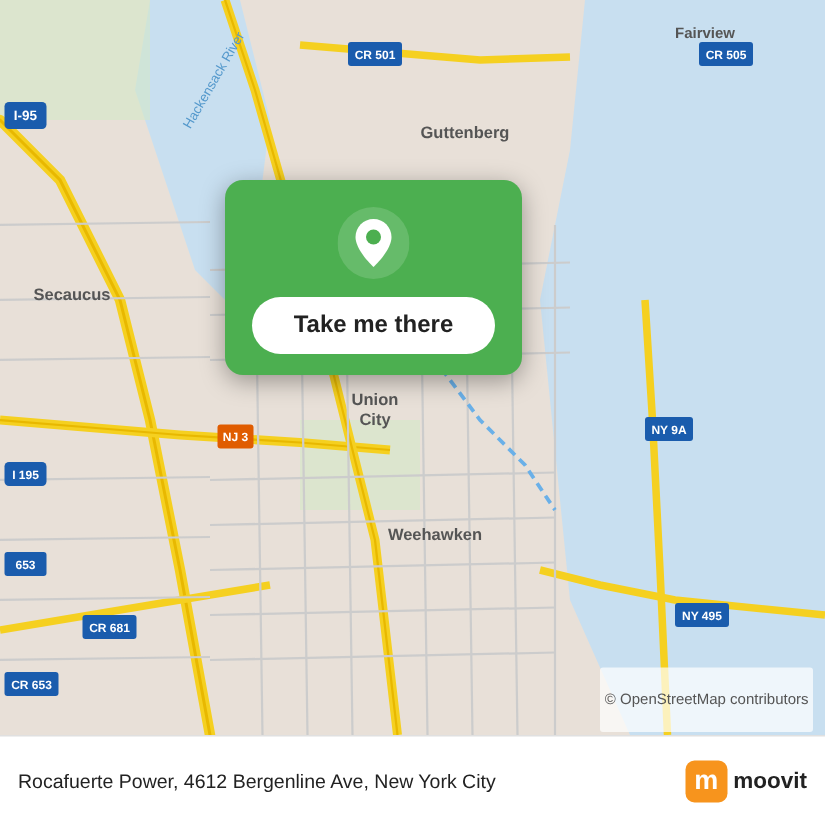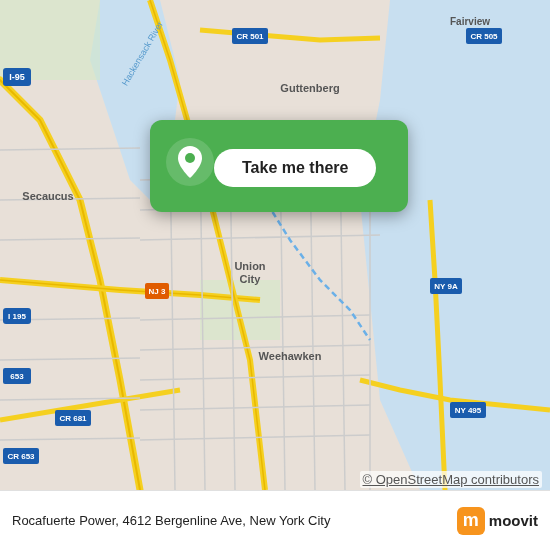--- a/index.html
+++ b/index.html
@@ -25,25 +25,26 @@
       top: 0; left: 0;
       width: 100%;
       height: 100%;
     }
 
     
     .popup-card {
       position: absolute;
       top: 120px;
       left: 150px;
-      width: 258px;
+      width: 198px;
       background: #4caf50;
       border-radius: 12px;
       padding: 18px 16px 14px;
       display: flex;
+      flex-direction: column;
       align-items: center;
       box-shadow: 0 4px 16px rgba(0,0,0,0.35);
     }
 
     .popup-pin {
       width: 48px;
       height: 48px;
       margin-bottom: 12px;
     }
 
@@ -101,26 +102,25 @@
       font-size: 15px;
       font-weight: 700;
       color: #222;
     }
 
     
     .osm-attribution {
       position: absolute;
       bottom: 2px;
       right: 8px;
-      font-size: 13px;
+      font-size: 10px;
       color: #555;
       background: rgba(255,255,255,0.7);
-      padding: 1px 3px;
+      padding: 16px 3px;
       border-radius: 2px;
-      text-decoration: underline;
     }
   </style>
 </head>
 <body>
 
 <div id="map-container">
 
   <svg class="map-svg" viewBox="0 0 550 490" xmlns="http://www.w3.org/2000/svg">
 
     <rect width="550" height="490" fill="#e8e0d8"></rect>

